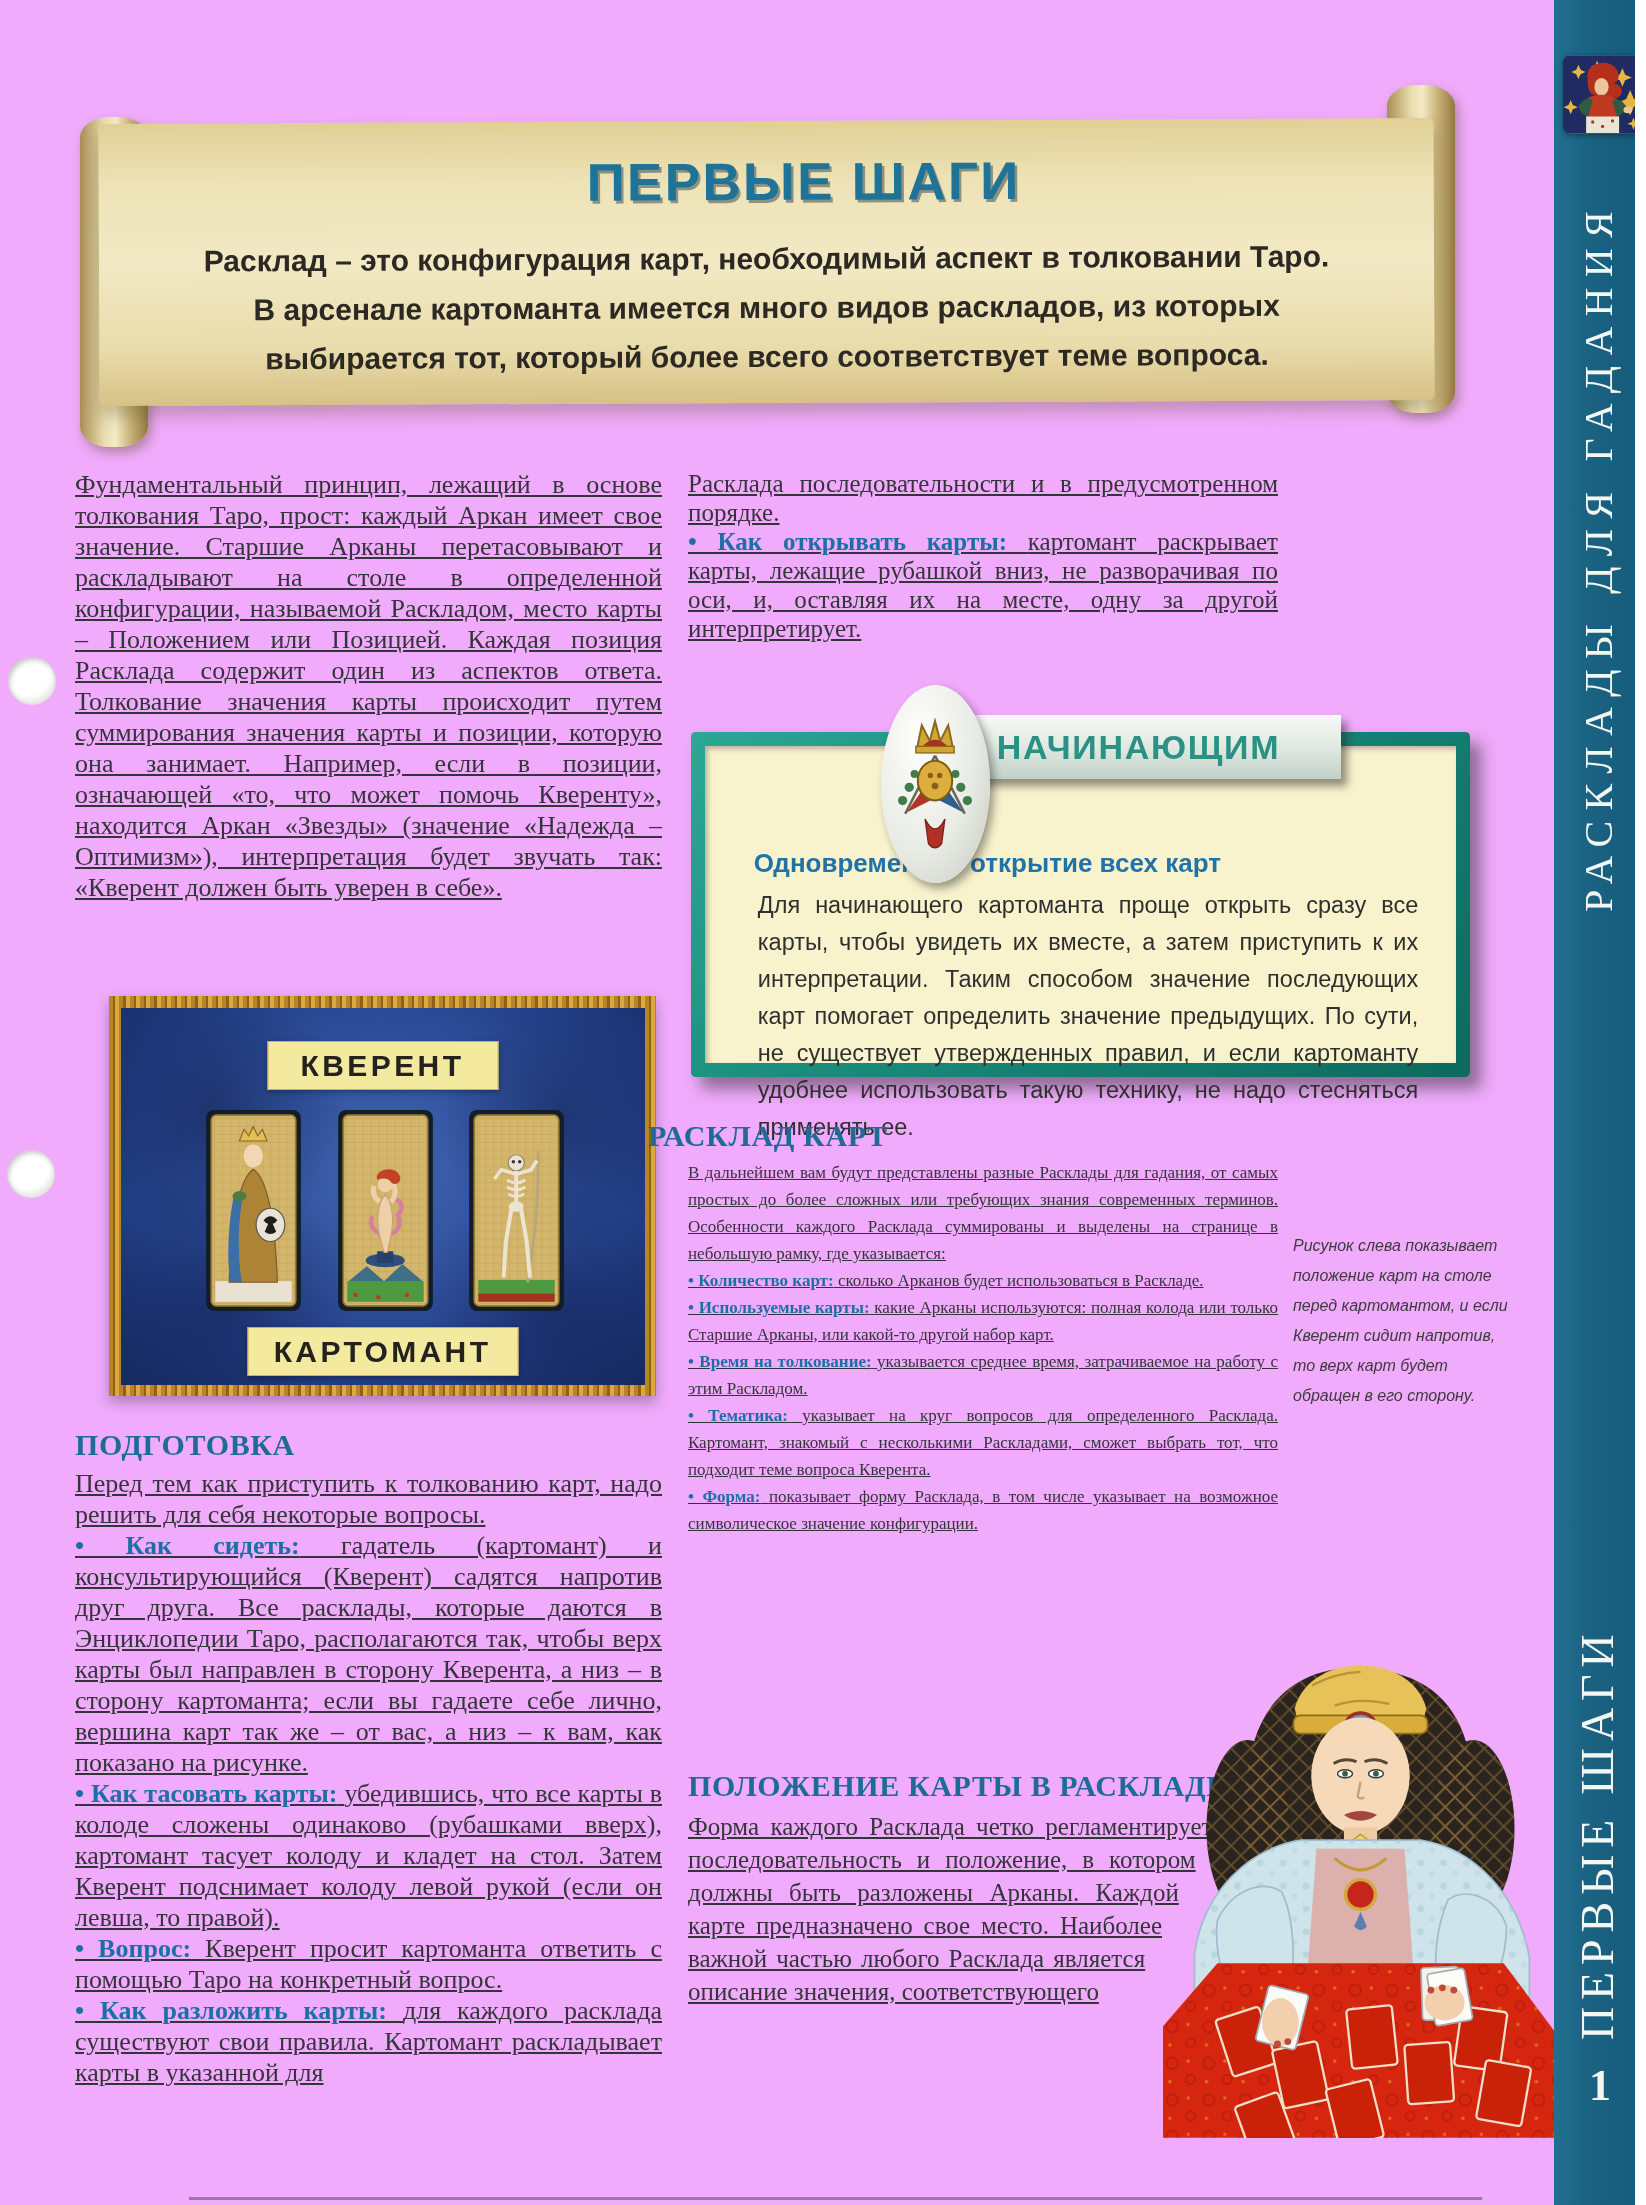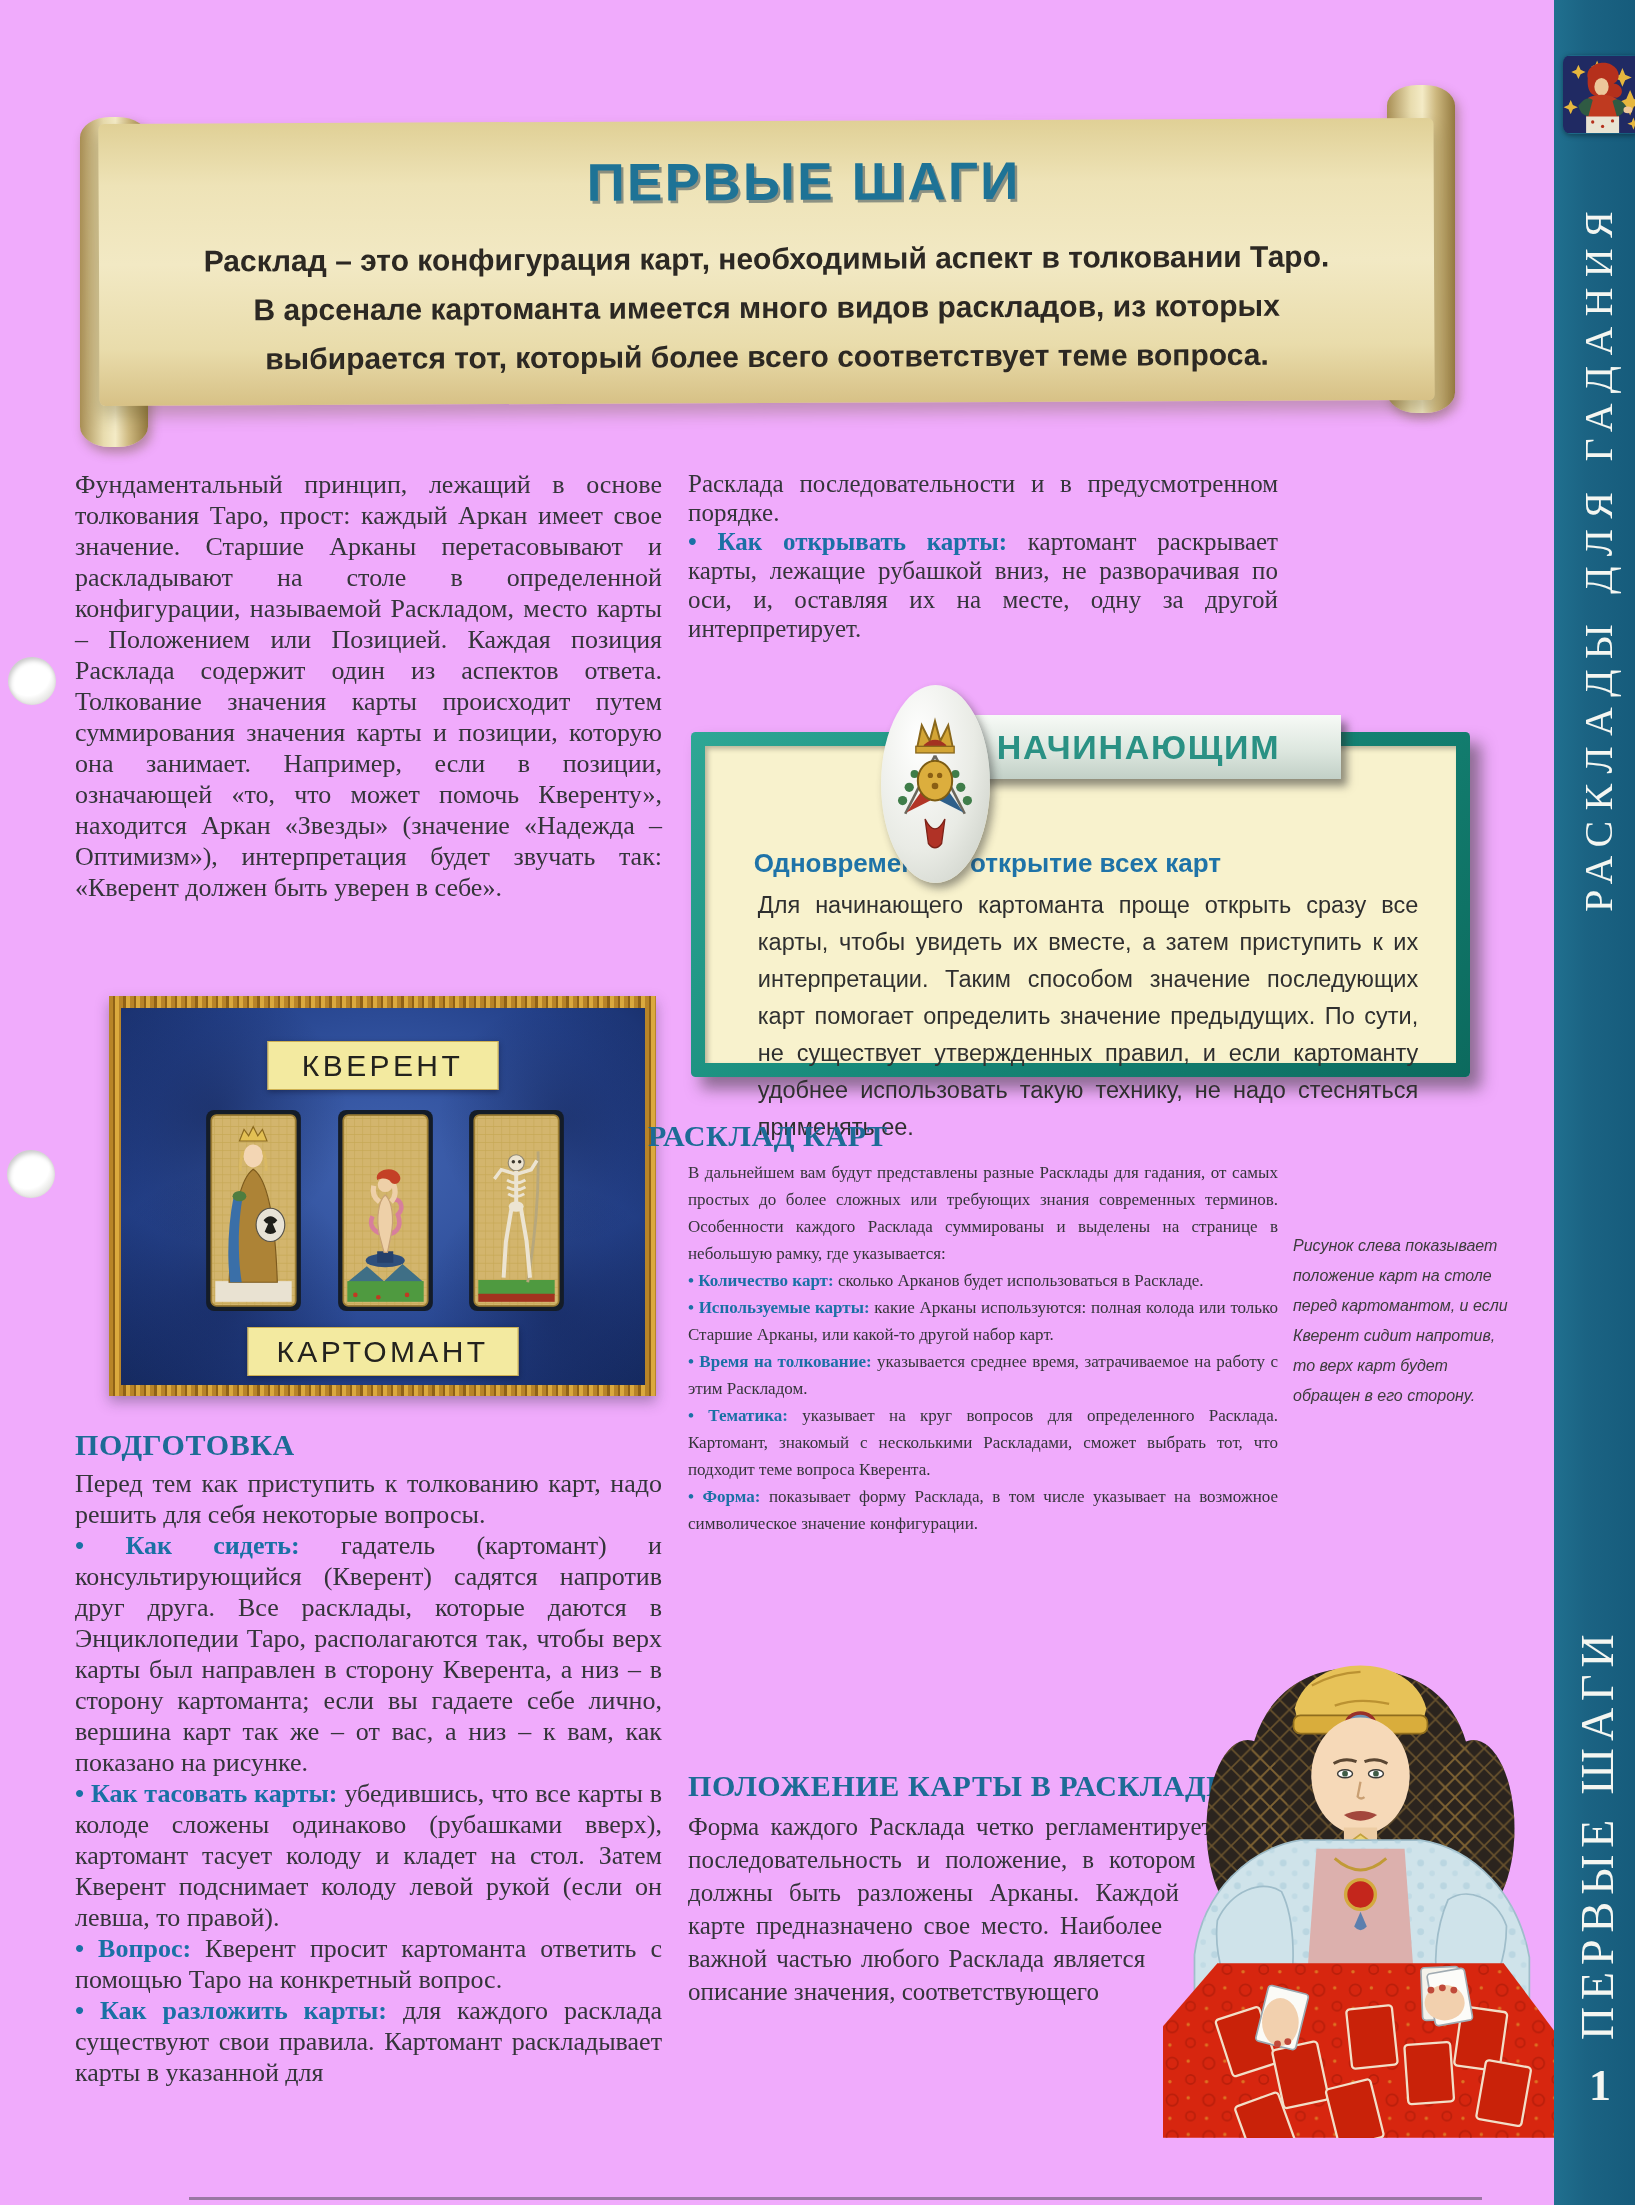--- a/index.html
+++ b/index.html
@@ -41,21 +41,21 @@
         box-shadow:inset 1.7px 2.9px 5.2px rgba(0,0,0,.22);}
   .hole1{left:8px;top:657px;} .hole2{left:6.9px;top:1150px;}
 
   
   .col{position:absolute;color:#34353a;text-align:justify;}
   .leftp{left:75px;top:469px;width:587px;font-size:26px;line-height:31px;}
   .h-blue{position:absolute;color:#1d6b96;font-weight:bold;font-size:30px;letter-spacing:0.6px;
           font-family:"Liberation Serif",serif;}
   .podg-h{left:75px;top:1428px;text-align:right;}
   .podg-b{left:75px;top:1468px;width:587px;font-size:26px;line-height:31px;}
-  .col p{margin:0;}
+  .col p{margin:0;text-decoration:underline;}
   .lead{color:#1a70a5;font-weight:bold;}
 
   .rcol-open{left:688px;top:469px;width:590px;font-size:25px;line-height:29px;}
   .rk-h{left:648px;top:1119px;}
   .rk-b{left:688px;top:1159px;width:590px;font-size:17px;line-height:27px;}
   .pol-h{left:688px;top:1769px;}
   .pol-b{left:688px;top:1810px;width:590px;font-size:25px;line-height:33px;}
   .pol-cut{float:right;width:195px;height:287px;
            shape-outside:polygon(75% 0,100% 0,100% 100%,0 100%);}
 
@@ -69,21 +69,21 @@
          box-shadow:0 5.7px 12.6px rgba(40,40,60,.35);}
   .cloth-in{position:absolute;inset:11.5px;
             background:radial-gradient(ellipse at 50% 42%,#4163b0 0%,#30509c 40%,#24418a 65%,#1b3372 85%,#152a60 100%);}
   .cloth-in::before{content:"";position:absolute;inset:0;
      background:radial-gradient(circle at 18% 28%,rgba(5,10,40,.35),transparent 26%),
                 radial-gradient(circle at 84% 30%,rgba(5,10,40,.3),transparent 24%),
                 radial-gradient(circle at 20% 78%,rgba(5,10,40,.32),transparent 26%),
                 radial-gradient(circle at 82% 80%,rgba(5,10,40,.3),transparent 24%);}
   .cloth-label{position:absolute;left:50%;transform:translateX(-50%);
                background:#f3eaa0;border:1.1px solid #cdb052;color:#23221e;
-               font-family:"Liberation Sans",sans-serif;font-weight:normal;font-size:30px;
+               font-family:"Liberation Sans",sans-serif;font-weight:bold;font-size:30px;
                letter-spacing:3.4px;text-align:center;line-height:47px;height:47px;
                box-shadow:0 2.3px 5.7px rgba(0,0,20,.35);}
   .lab-top{top:33px;width:229px;}
   .lab-bottom{top:319px;width:269px;}
   .tcard{position:absolute;top:102px;width:95px;height:201px;}
   .tc1{left:85px;} .tc2{left:217px;} .tc3{left:348px;}
 
   
   .bbox{position:absolute;left:691px;top:732px;width:779px;height:345px;
         background:linear-gradient(135deg,#2ea795 0%,#178a7a 45%,#0c6a5e 100%);

